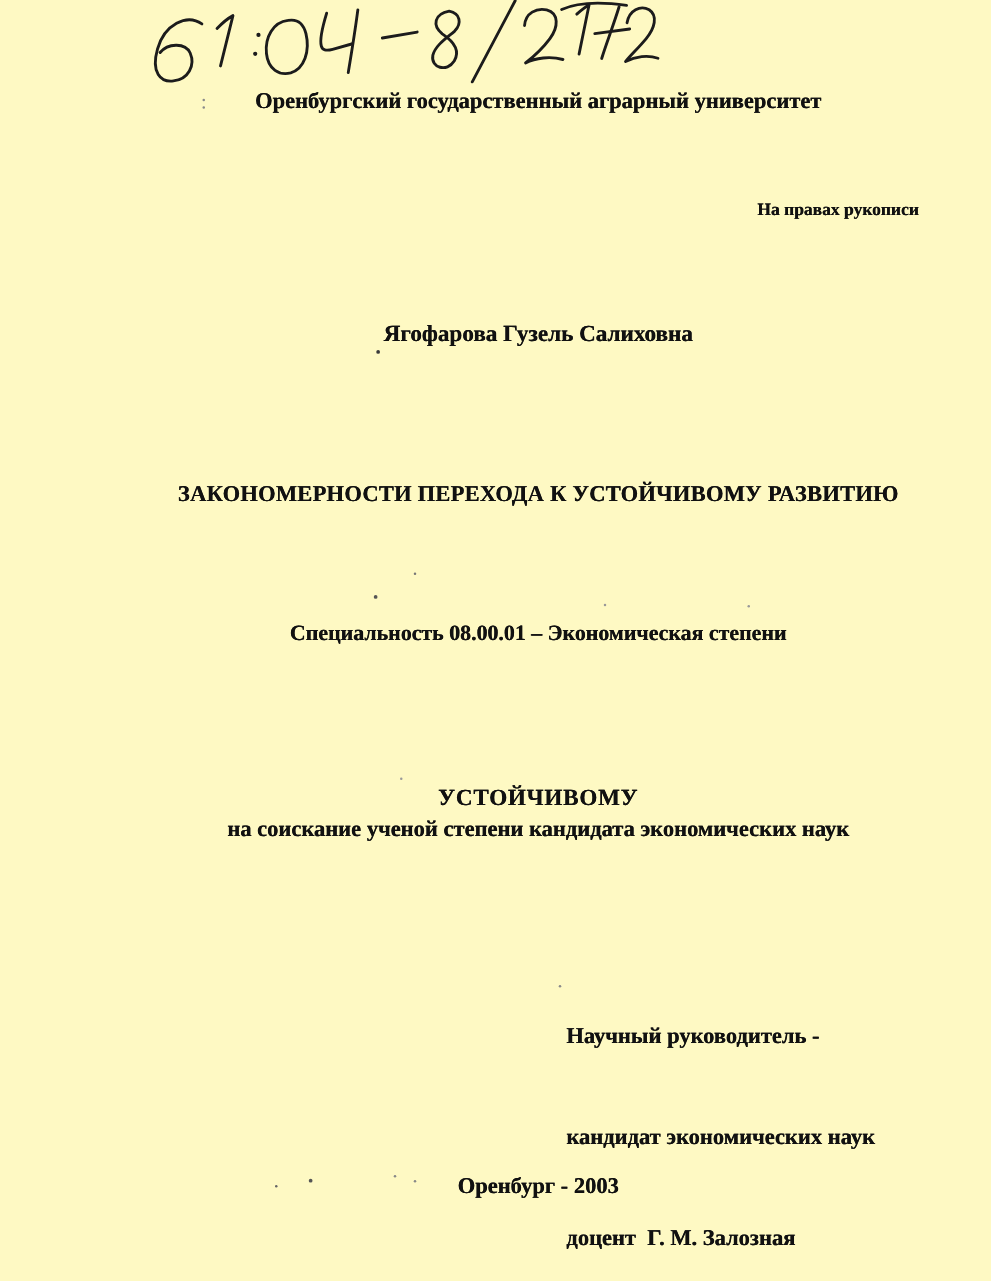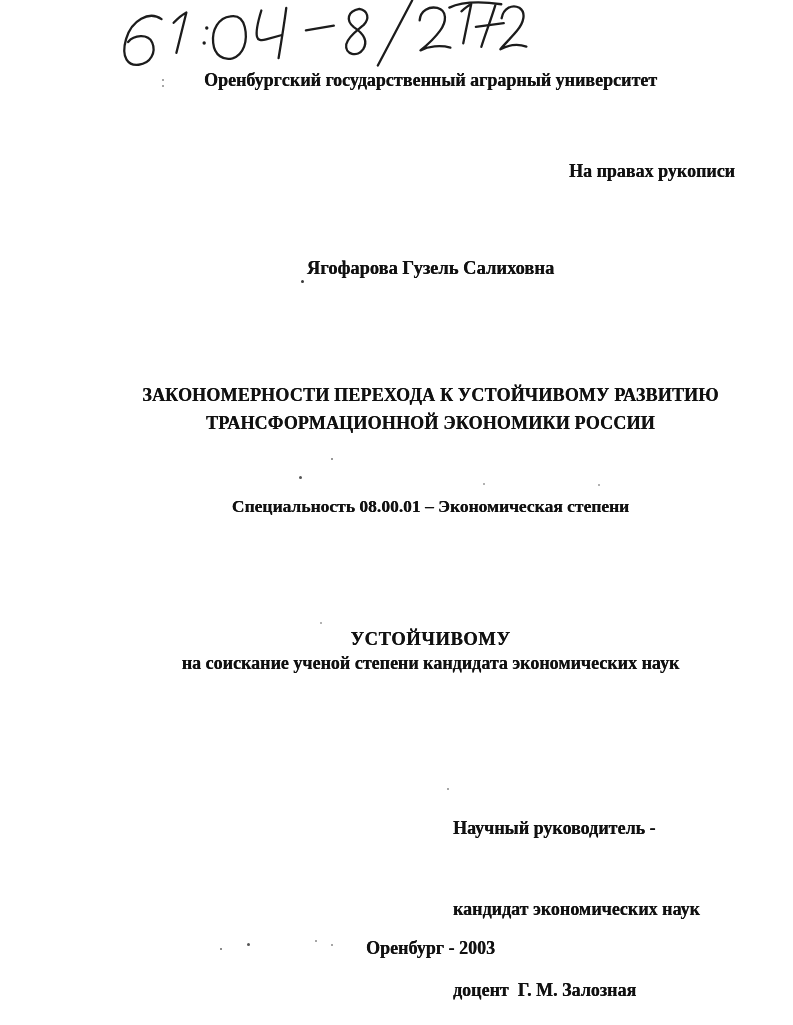--- a/index.html
+++ b/index.html
@@ -4,21 +4,21 @@
 <style>
   html, body {
     margin: 0;
     padding: 0;
     background: #e8e8e8;
   }
   .page {
     position: relative;
     width: 793px;
     height: 1025px;
-    background: #ffffff;
+    background: #fef9c3;
     overflow: hidden;
     font-family: "Liberation Serif", "DejaVu Serif", serif;
     color: #111111;
   }
   .line {
     position: absolute;
     left: 68px;
     width: 725px;
     text-align: center;
     font-weight: 700;
@@ -37,21 +37,21 @@
   .hw-stroke {
     fill: none;
     stroke: #1c1c1c;
     stroke-width: 2.3;
     stroke-linecap: round;
     stroke-linejoin: round;
   }
   .hw-dot { fill: #1c1c1c; stroke: none; }
 
   .university   { top: 70px;  font-size: 18px; }
-  .manuscript   { top: 161px; text-align: right; padding-right: 38px; width: 667px; font-size: 18px; }
+  .manuscript   { top: 161px; text-align: right; padding-right: 38px; width: 667px; font-size: 14px; }
   .author       { top: 258px; font-size: 18.5px; }
   .title-block  { top: 382px; font-size: 18px; line-height: 27.5px; letter-spacing: 0.2px; }
   .specialty    { top: 496px; font-size: 17.5px; }
   .doc-type     { top: 629px; font-size: 18.5px; letter-spacing: 0.6px; }
   .degree       { top: 653px; font-size: 18px; }
   .supervisor {
     position: absolute;
     left: 453px;
     top: 761px;
     width: 310px;
@@ -108,21 +108,20 @@
   </div>
 
   <div class="line university">Оренбургский государственный аграрный университет</div>
 
   <div class="line manuscript">На правах рукописи</div>
 
   <div class="line author">Ягофарова Гузель Салиховна</div>
 
   <div class="line title-block">
     <div>ЗАКОНОМЕРНОСТИ ПЕРЕХОДА К УСТОЙЧИВОМУ РАЗВИТИЮ</div>
-    <div>ТРАНСФОРМАЦИОННОЙ ЭКОНОМИКИ РОССИИ</div>
   </div>
 
   <div class="line specialty">Специальность 08.00.01 – Экономическая степени</div>
 
   <div class="line doc-type">УСТОЙЧИВОМУ</div>
 
   <div class="line degree">на соискание ученой степени кандидата экономических наук</div>
 
   <div class="supervisor">
     <div>Научный руководитель -</div>

